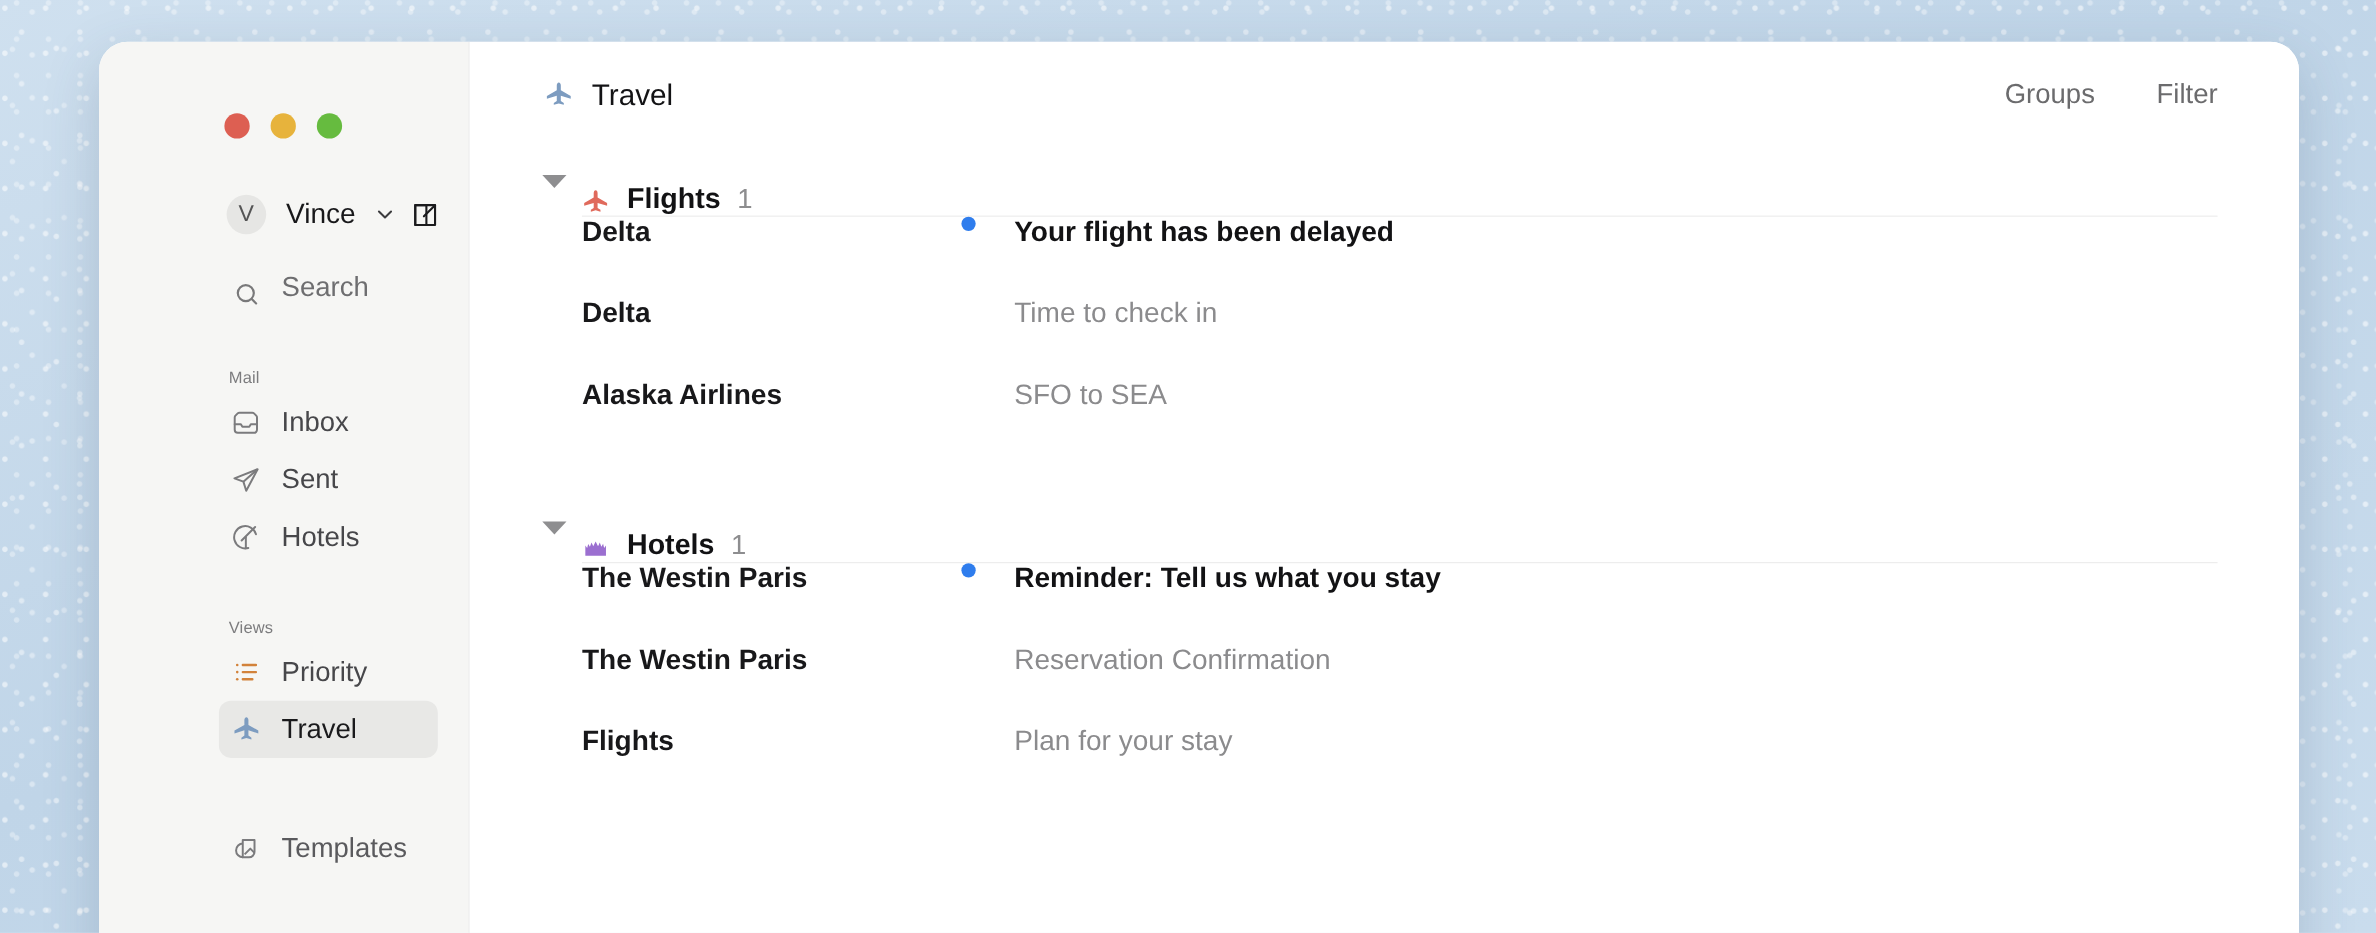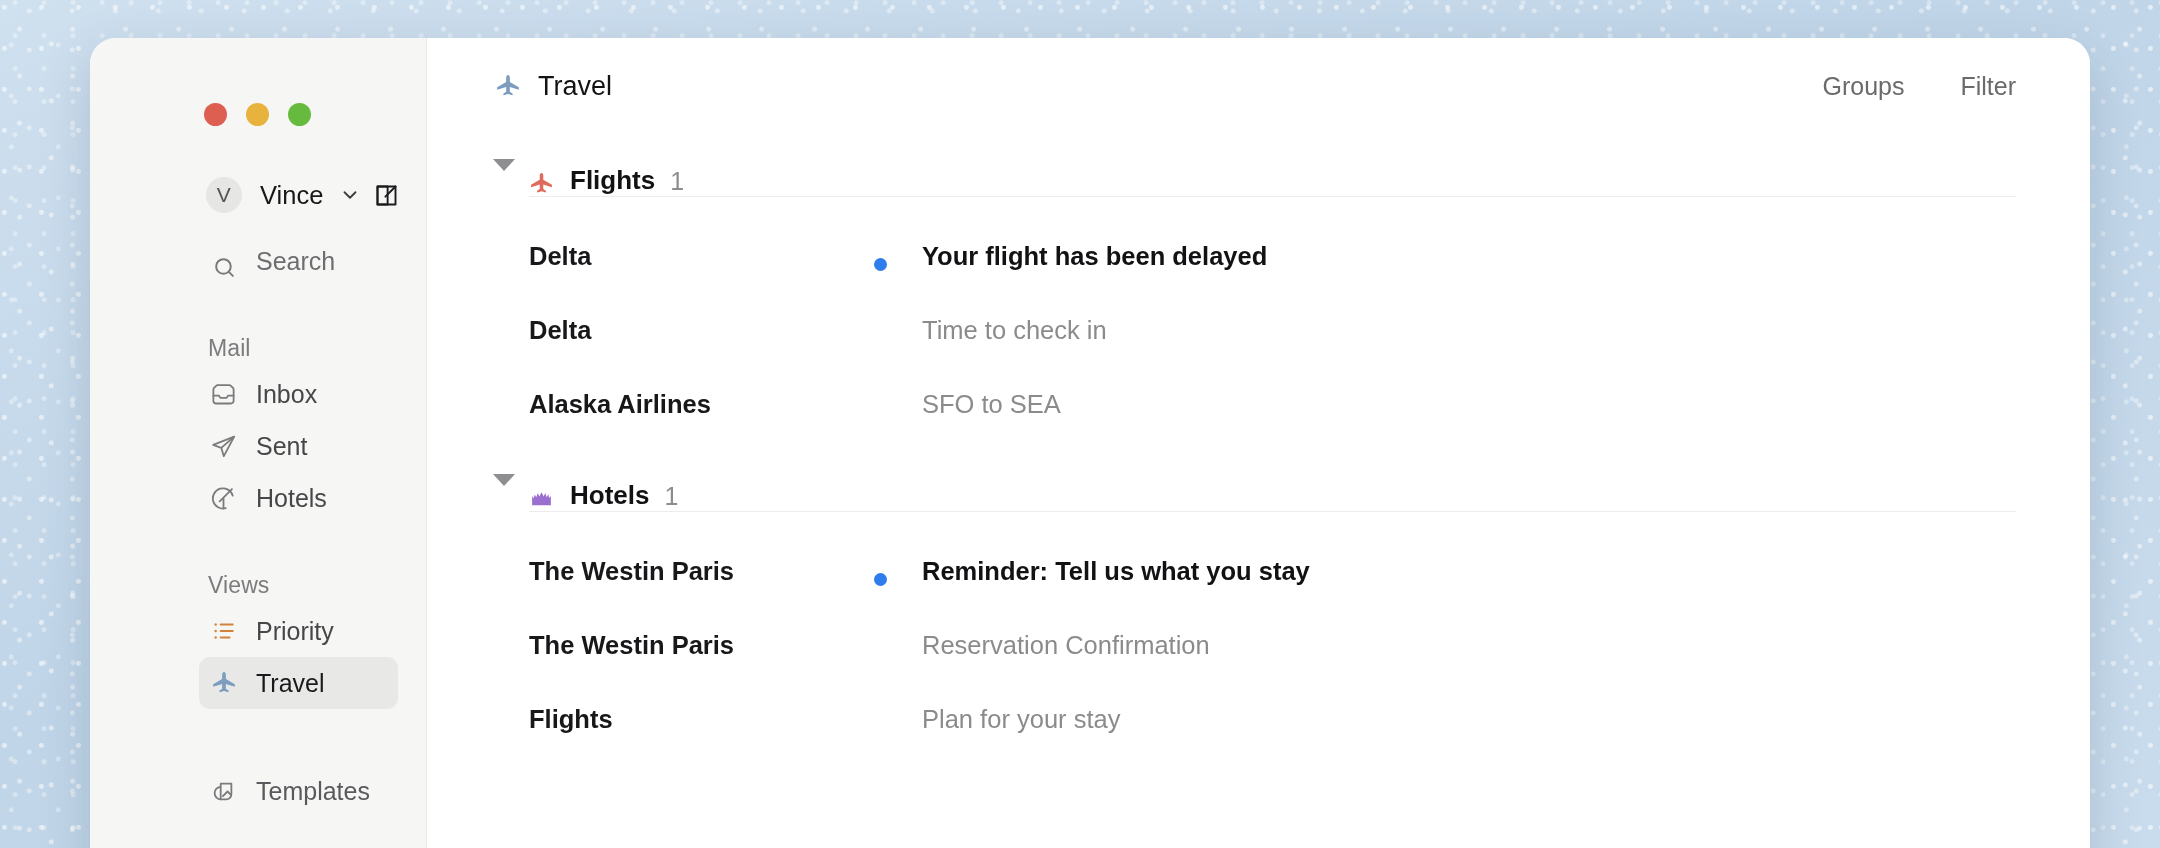--- a/index.html
+++ b/index.html
@@ -69,21 +69,21 @@
 
   .search-row {
     display:flex; 
     padding:0 0 0 122px; height:40px;
     margin-top:30px;
   }
   .search-row .ico { color:#79797a; display:flex; align-items:center; width:30px; }
   .search-ph { font-size:25px; color:#6e6e70; margin-left:14px; }
 
   .sec-label {
-    font-size:23px; color:#7c7c7e;
+    font-size:15px; color:#7c7c7e;
     padding-left:118px; margin-top:48px; margin-bottom:6px;
     letter-spacing:.1px;
   }
   .nav-list { padding:0 28px 0 118px; }
   .nav-item {
     display:flex; align-items:center;
     height:52px; border-radius:11px;
     padding-left:9px; margin-left:-9px;
   }
   .nav-item.selected { background:#e8e8e6; }
@@ -122,21 +122,21 @@
     border-left:11px solid transparent;
     border-right:11px solid transparent;
     border-top:12px solid #8e8e90;
   }
   .g-ico { display:flex; align-items:center; margin-right:16px; }
   .g-name { font-size:26px; font-weight:700; color:#121214; }
   .g-count { font-size:25px; color:#8d8d8f; margin-left:15px; font-weight:400; }
   .g-rule { height:1px; background:#ececec; margin-left:34px; }
 
   .mail-row {
-    display:flex; align-items:flex-end;
+    display:flex; align-items:flex-start;
     height:74px; padding-left:34px;
   }
   .sender {
     width:345px; flex:0 0 345px;
     font-size:25.5px; font-weight:700; color:#18181a;
     white-space:nowrap; overflow:hidden;
   }
   .dotcell { width:38px; flex:0 0 38px; display:flex; align-items:center; }
   .unread-dot { width:13px; height:13px; border-radius:50%; background:#2f7ded; }
   .subject { font-size:25.5px; color:#8b8b8d; font-weight:400; white-space:nowrap;margin-left:10px; }

